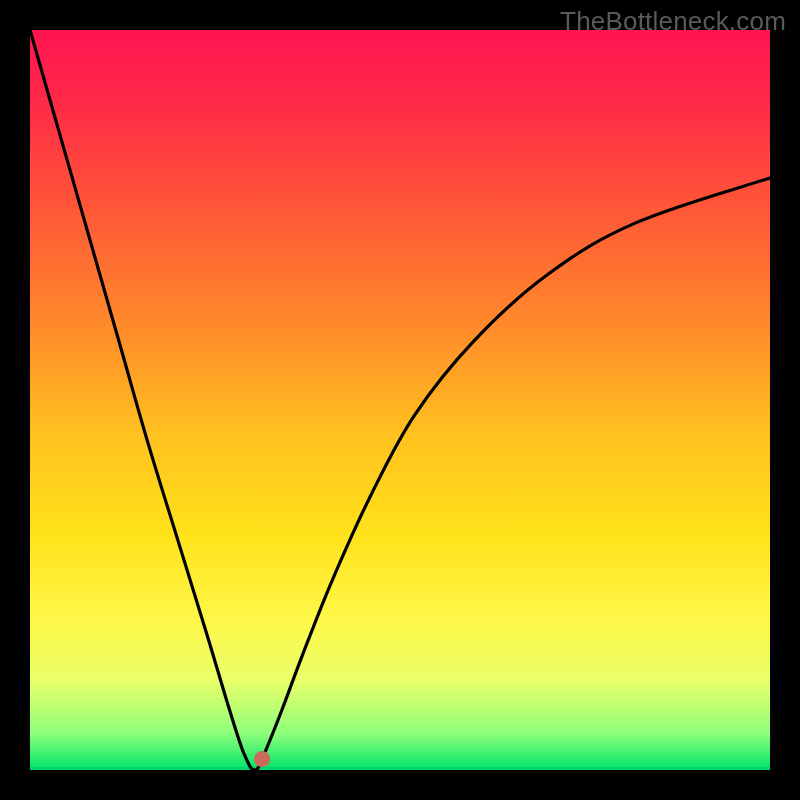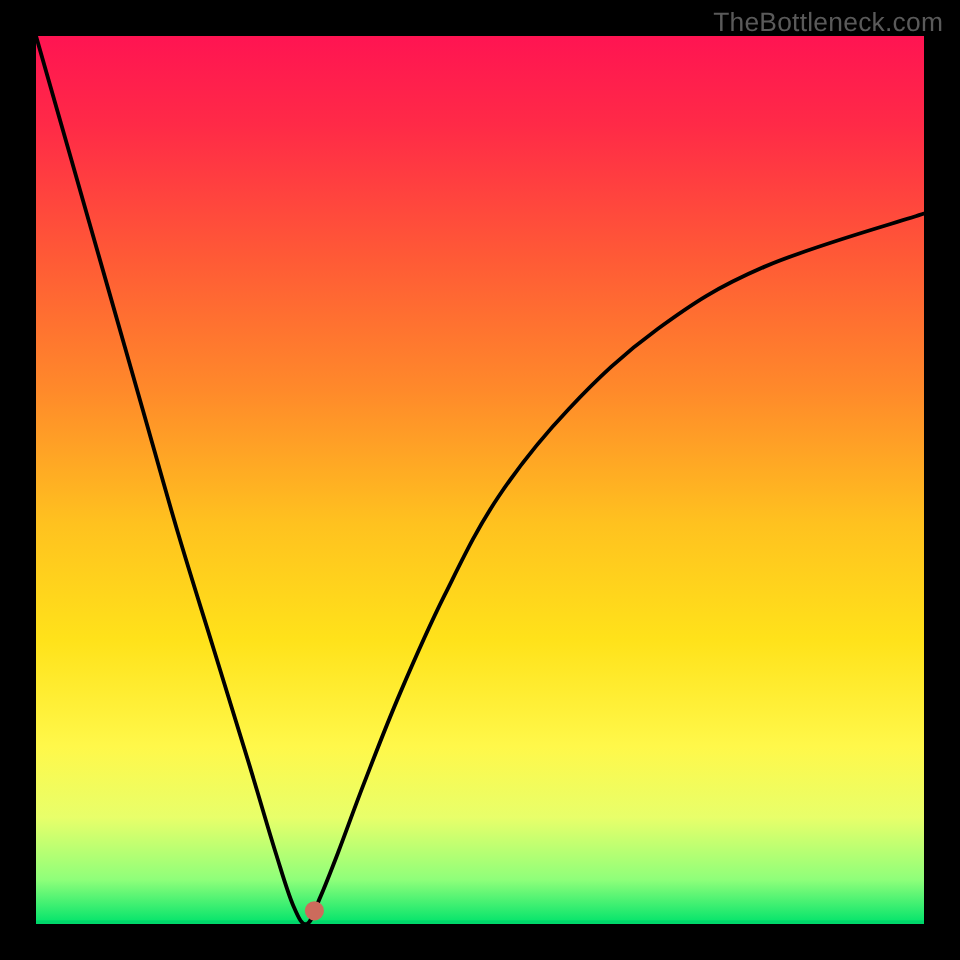--- a/index.html
+++ b/index.html
@@ -15,21 +15,21 @@
     position: relative;
     width: 800px;
     height: 800px;
     background: #000;
   }
   .watermark {
     position: absolute;
     top: 6px;
     right: 14px;
     color: #5a5a5a;
-    font-size: 22px;
+    font-size: 26px;
     font-weight: 400;
     letter-spacing: 0.2px;
     user-select: none;
   }
   .plot {
     position: absolute;
     left: 30px;
     top: 30px;
     width: 740px;
     height: 740px;

